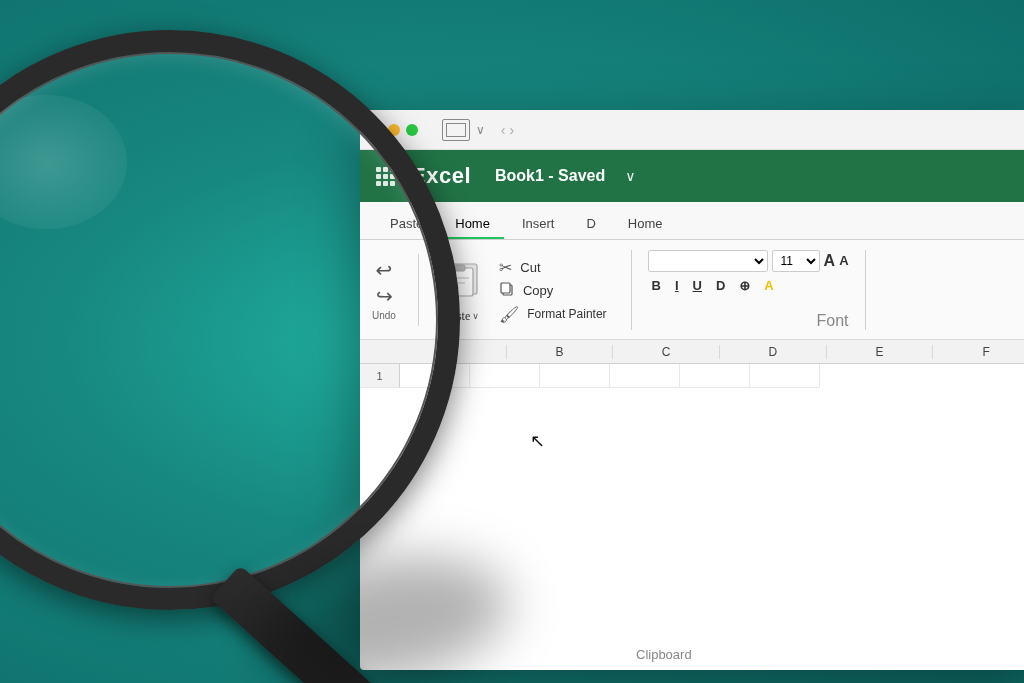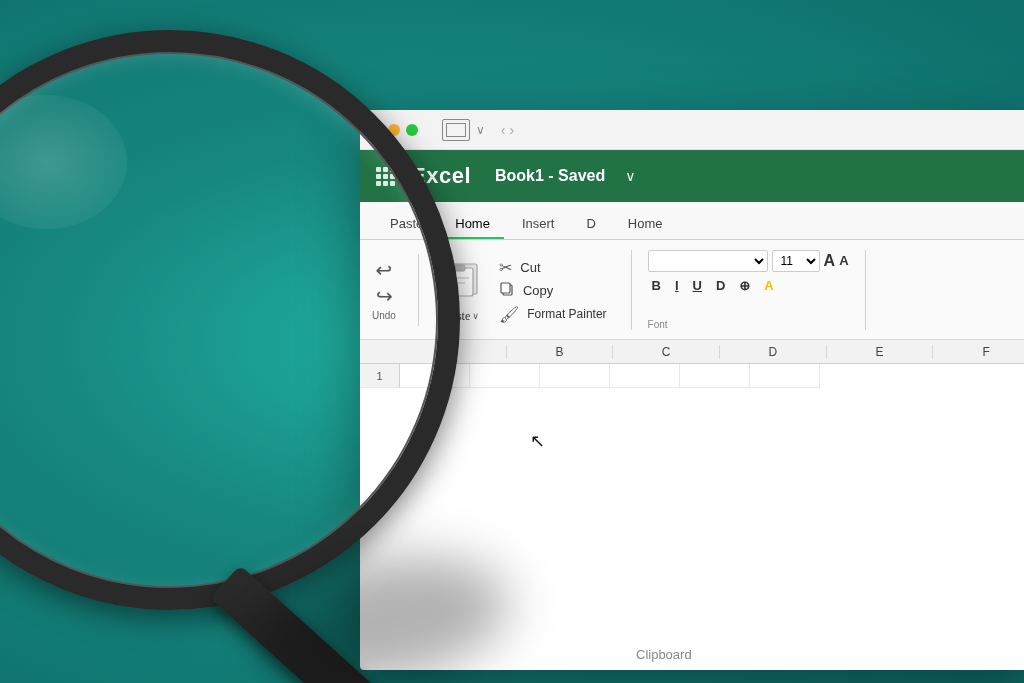--- a/index.html
+++ b/index.html
@@ -313,23 +313,23 @@
     }
 
     .font-size-btn {
       font-size: 14px;
       font-weight: bold;
       color: #333;
       cursor: pointer;
     }
 
     .font-label {
-      font-size: 10px;
+      font-size: 16px;
       color: #888;
-      text-align: left;
+      text-align: right;
       margin-top: auto;
     }
 
     
     .col-headers {
       height: 24px;
       background: #f2f2f2;
       display: flex;
       align-items: center;
       border-bottom: 1px solid #d0d0d0;

